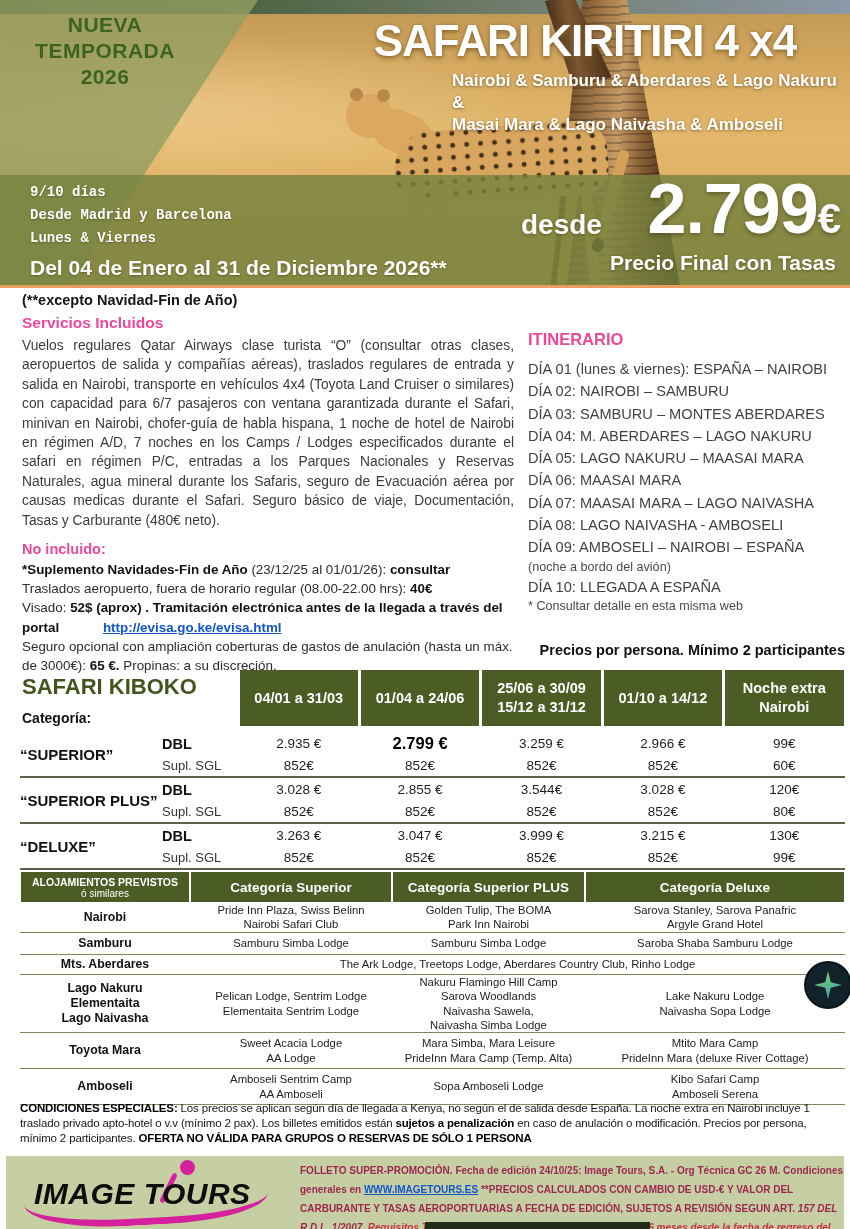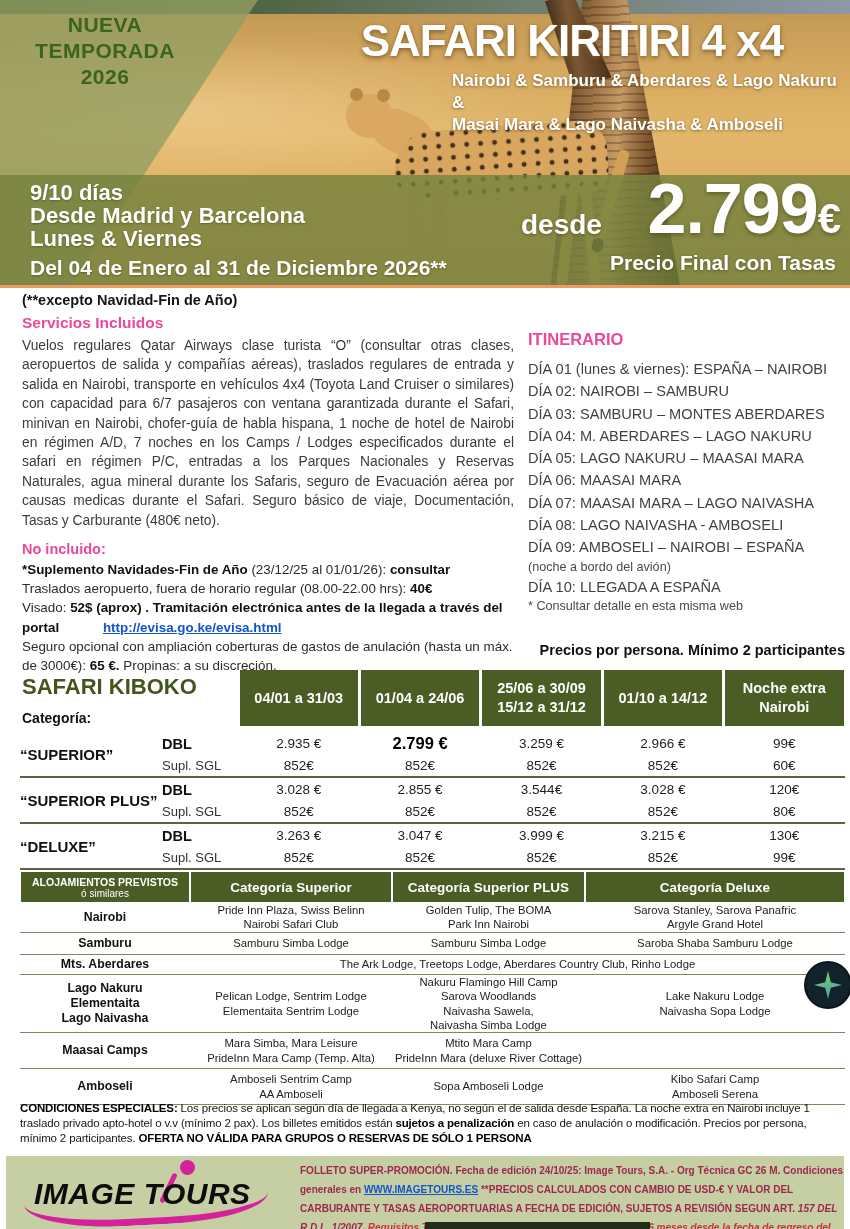--- a/index.html
+++ b/index.html
@@ -34,30 +34,30 @@
   .ch-leg{position:absolute;width:11px;height:100px;background:#d2a057;border-radius:5px;}
   .ch-tail{position:absolute;left:268px;top:62px;width:11px;height:98px;background:#d2a057;border-radius:6px;transform:rotate(16deg);}
   .ch-tail:after{content:"";position:absolute;left:0;bottom:-8px;width:11px;height:14px;background:#3a2a18;border-radius:5px;}
 
   .ribbon{position:absolute;left:0;top:0;width:850px;height:285px;
     clip-path:polygon(0 0,258px 0,72px 285px,0 285px);
     background:rgba(146,158,98,.8);}
   .ribbon-text{position:absolute;left:30px;top:12px;width:150px;text-align:center;
     color:#3c641f;font-weight:bold;font-size:21px;line-height:26px;letter-spacing:.5px;}
 
-  .hero-title{position:absolute;left:322px;top:16px;width:500px;text-align:center;color:#fff;
+  .hero-title{position:absolute;left:335px;top:16px;width:500px;text-align:center;color:#fff;
     font-size:44px;font-weight:bold;letter-spacing:-1px;
     text-shadow:0 2px 5px rgba(125,92,40,.9),0 0 2px rgba(150,110,50,.6);}
   .hero-sub{position:absolute;left:452px;top:70px;color:#fff;font-size:17px;font-weight:bold;line-height:22px;
     text-shadow:0 1px 3px rgba(110,85,40,.8);}
 
   .band{position:absolute;left:0;top:175px;width:850px;height:110px;background:rgba(118,130,62,.82);}
   .band-left{position:absolute;left:30px;top:6px;color:#fff;font-weight:bold;
     text-shadow:0 1px 2px rgba(60,60,20,.5);}
-  .band-left .ln{font-size:22px;line-height:23px;}
+  .band-left .ln{font-size:14px;line-height:23px;font-family:Liberation Mono, monospace;}
   .band-left .ln-big{font-size:21px;line-height:30px;margin-top:3px;text-align:right;}
   .band-desde{position:absolute;left:521px;top:34px;color:#fff;font-weight:bold;font-size:28px;
     text-shadow:0 1px 3px rgba(60,60,20,.55);}
   .band-price{position:absolute;right:10px;top:-6px;color:#fff;font-weight:bold;font-size:70px;letter-spacing:-1px;
     text-shadow:0 2px 4px rgba(60,60,20,.55);}
   .band-price .eur{font-size:42px;}
   .band-pricenote{position:absolute;right:14px;top:76px;color:#fff;font-weight:bold;font-size:21px;
     text-shadow:0 1px 3px rgba(60,60,20,.55);}
   .orange-line{position:absolute;left:0;top:285px;width:850px;height:3px;background:#eb9c60;}
 
@@ -303,21 +303,23 @@
       <div class="lcell">Pelican Lodge, Sentrim Lodge
 Elementaita Sentrim Lodge</div>
       <div class="lcell">Nakuru Flamingo Hill Camp
 Sarova Woodlands
 Naivasha Sawela,
 Naivasha Simba Lodge</div>
       <div class="lcell">Lake Nakuru Lodge
 Naivasha Sopa Lodge</div>
     </div>
     <div class="lrow h-mara">
-      <div class="lname">Maasai Camps</div>
+      <div class="lname">Toyota Mara</div>
+      <div class="lcell">Sweet Acacia Lodge
+AA Lodge</div>
       <div class="lcell">Mara Simba, Mara Leisure
 PrideInn Mara Camp (Temp. Alta)</div>
       <div class="lcell">Mtito Mara Camp
 PrideInn Mara (deluxe River Cottage)</div>
     </div>
     <div class="lrow h-amboseli">
       <div class="lname">Amboseli</div>
       <div class="lcell">Amboseli Sentrim Camp
 AA Amboseli</div>
       <div class="lcell">Sopa Amboseli Lodge</div>

